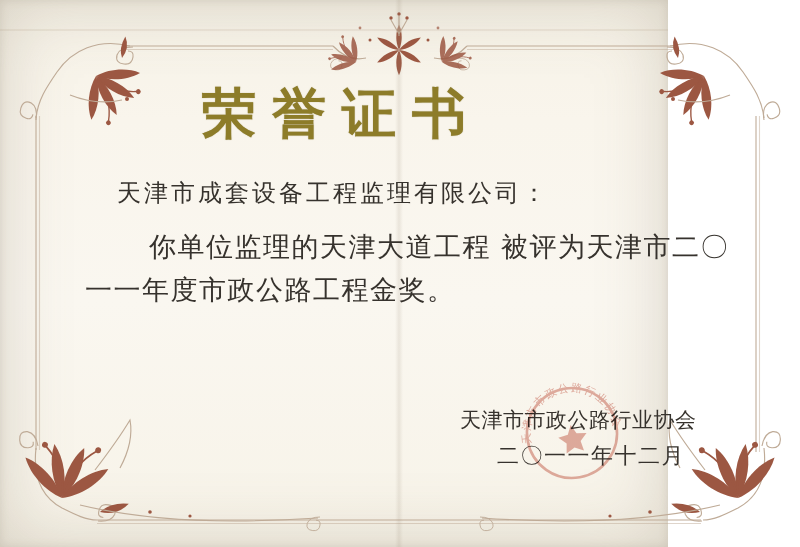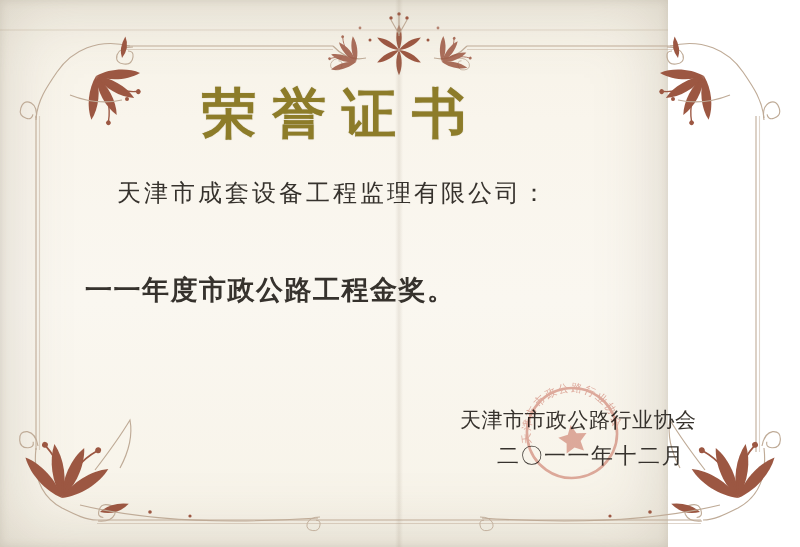--- a/index.html
+++ b/index.html
@@ -29,21 +29,21 @@
   .orn .fl{stroke:none;}
   .txt{position:absolute;color:var(--ink);white-space:nowrap;}
   .title{
     position:absolute;top:78px;left:0;width:100%;text-align:center;
     font-family:"DejaVu Serif","Liberation Serif",serif;font-weight:700;
     font-size:54px;letter-spacing:16px;text-indent:16px;color:var(--title-gold);
     text-shadow:0 0 1px rgba(110,95,30,.55);
   }
   .recipient{top:177px;left:117px;font-size:24px;letter-spacing:3px;}
   .body1{top:229px;left:149px;font-size:27px;letter-spacing:1.5px;}
-  .body2{top:272px;left:85px;font-size:27px;letter-spacing:1.5px;font-weight:bold;}
+  .body2{top:272px;left:85px;font-size:27px;letter-spacing:1.5px;}
   .closing{top:313px;left:144px;font-size:25px;letter-spacing:6px;}
   .issuer{top:406px;left:460px;font-size:21px;letter-spacing:0.5px;z-index:2;}
   .date{top:441px;left:497px;font-size:22px;letter-spacing:1.5px;z-index:2;}
   svg.seal{position:absolute;left:497px;top:363px;z-index:3;mix-blend-mode:multiply;}
   .seal-ring{stroke:var(--seal-red);fill:none;stroke-width:2.6;}
   .seal-star{fill:var(--seal-red);stroke:none;}
   .seal-chars{font-size:11px;fill:var(--seal-red);letter-spacing:1.5px;}
 </style>
 </head>
 <body>
@@ -129,20 +129,21 @@
       <circle class="fl" cx="360" cy="28" r="1.4" opacity=".7"></circle>
         <circle class="fl" cx="438" cy="28" r="1.4" opacity=".7"></circle>
     </g>
   </svg>
 
   <div class="crease-v"></div>
   <div class="crease-top"></div>
 
   <div class="title">荣誉证书</div>
   <div class="txt recipient">天津市成套设备工程监理有限公司：</div>
+  <div class="txt body1">你单位监理的天津大道工程 被评为天津市二〇</div>
   <div class="txt body2">一一年度市政公路工程金奖。</div>
   <div class="txt issuer">天津市市政公路行业协会</div>
   <div class="txt date">二〇一一年十二月</div>
 
   <svg class="seal" width="150" height="140" viewBox="0 0 150 140" aria-hidden="true">
     <g transform="rotate(-10 75 70)" opacity=".55">
       <circle class="seal-ring" cx="75" cy="70" r="45"></circle>
       <path id="sealArc" d="M 36 86 A 42 42 0 1 1 114 86" fill="none"></path>
       <text class="seal-chars">
         <textPath href="#sealArc" startOffset="50%" text-anchor="middle">天津市市政公路行业协会</textPath>

